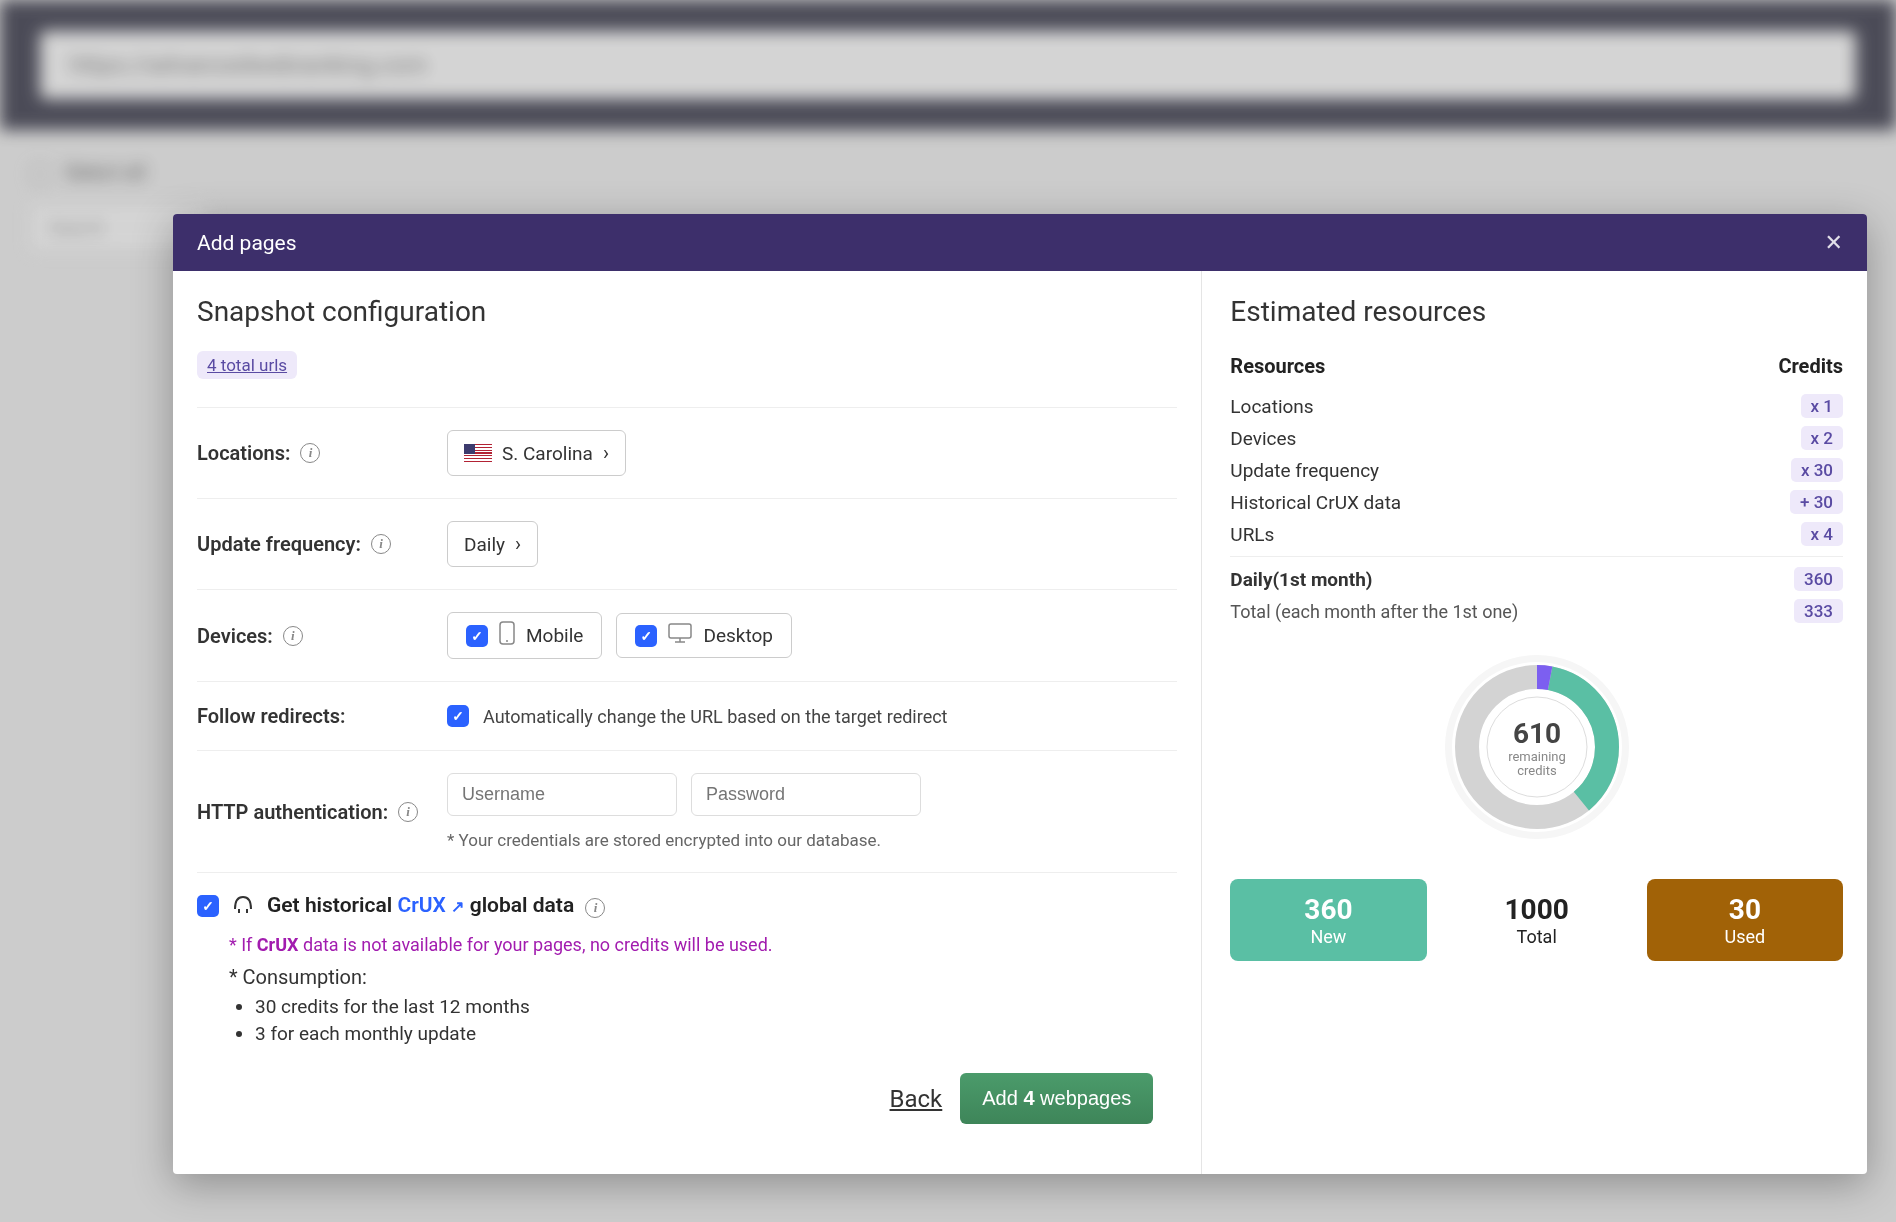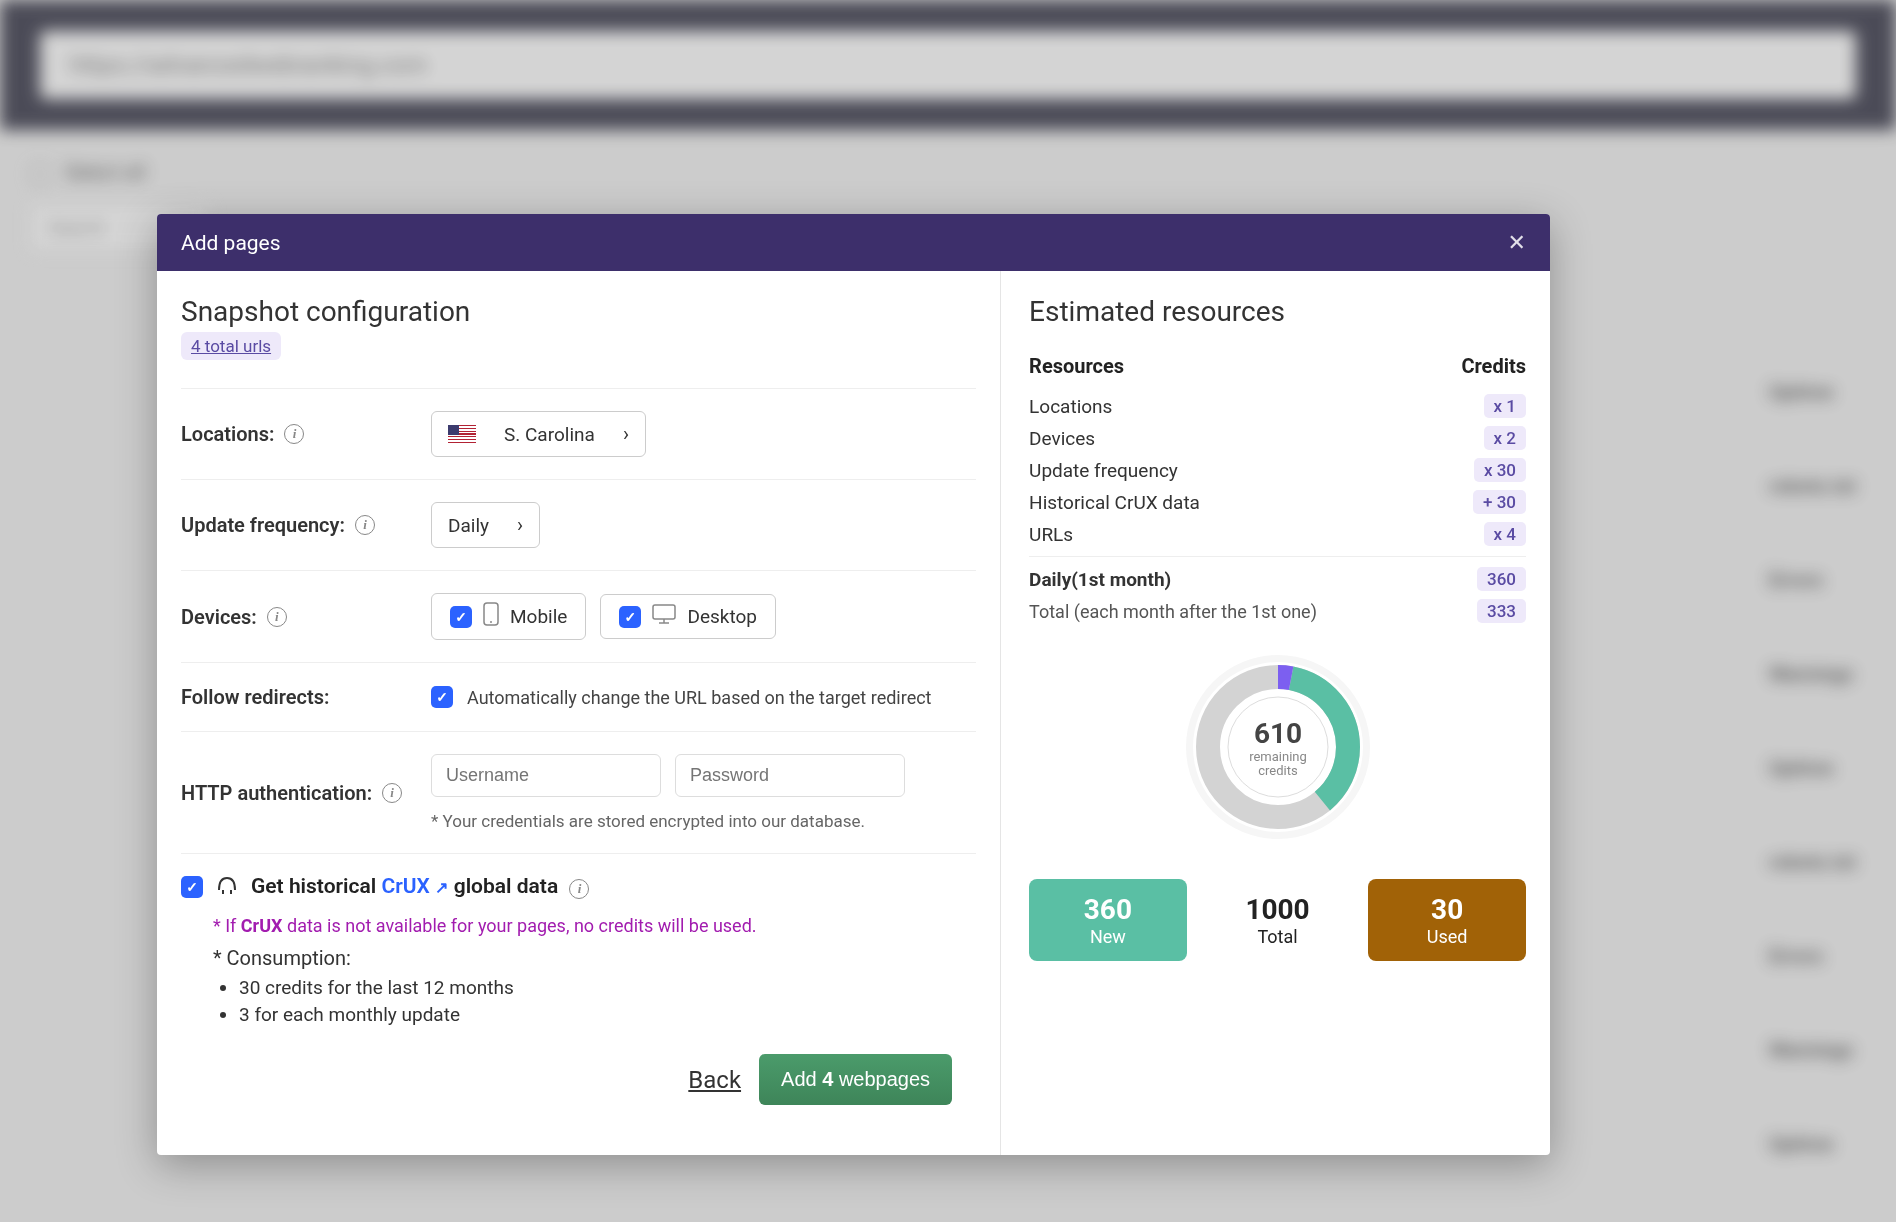--- a/index.html
+++ b/index.html
@@ -43,22 +43,22 @@
     
     .overlay {
       position: absolute;
       top: 0; left: 0; right: 0; bottom: 0;
       background: rgba(0,0,0,0.15);
     }
     
     .modal {
       position: absolute;
       top: 214px;
-      left: 157px;
-      width: 1393px;
+      left: 173px;
+      width: 1694px;
       background: #fff;
       border-radius: 4px;
       box-shadow: 0 10px 40px rgba(0,0,0,0.3);
       overflow: hidden;
     }
     .modal-header {
       background: #3d2f6b;
       color: #fff;
       padding: 16px 24px;
       display: flex;
@@ -82,21 +82,21 @@
       border-right: 1px solid #e5e5e5;
     }
     .col-right {
       flex: 1;
       padding: 24px 24px 24px 28px;
     }
     .section-title {
       font-size: 28px;
       font-weight: 400;
       color: #333;
-      margin-bottom: 4px;
+      margin-bottom: 23px;
     }
     .pill-link {
       display: inline-block;
       background: #eee9fa;
       color: #5a4ba3;
       padding: 4px 10px;
       border-radius: 6px;
       font-size: 17px;
       text-decoration: underline;
       margin-bottom: 28px;
@@ -127,21 +127,21 @@
       justify-content: center;
       font-size: 13px;
       color: #888;
       font-style: italic;
       font-family: Georgia, serif;
     }
     .row-controls { flex: 1; display: flex; flex-wrap: wrap; align-items: center; gap: 14px; }
     .select-box {
       display: inline-flex;
       align-items: center;
-      gap: 28px;
+      gap: 10px;
       border: 1.5px solid #ccc;
       border-radius: 6px;
       padding: 10px 16px;
       font-size: 19px;
       color: #333;
       cursor: pointer;
     }
     .chevron { font-size: 20px; color: #333; }
     .flag-us {
       width: 28px;

